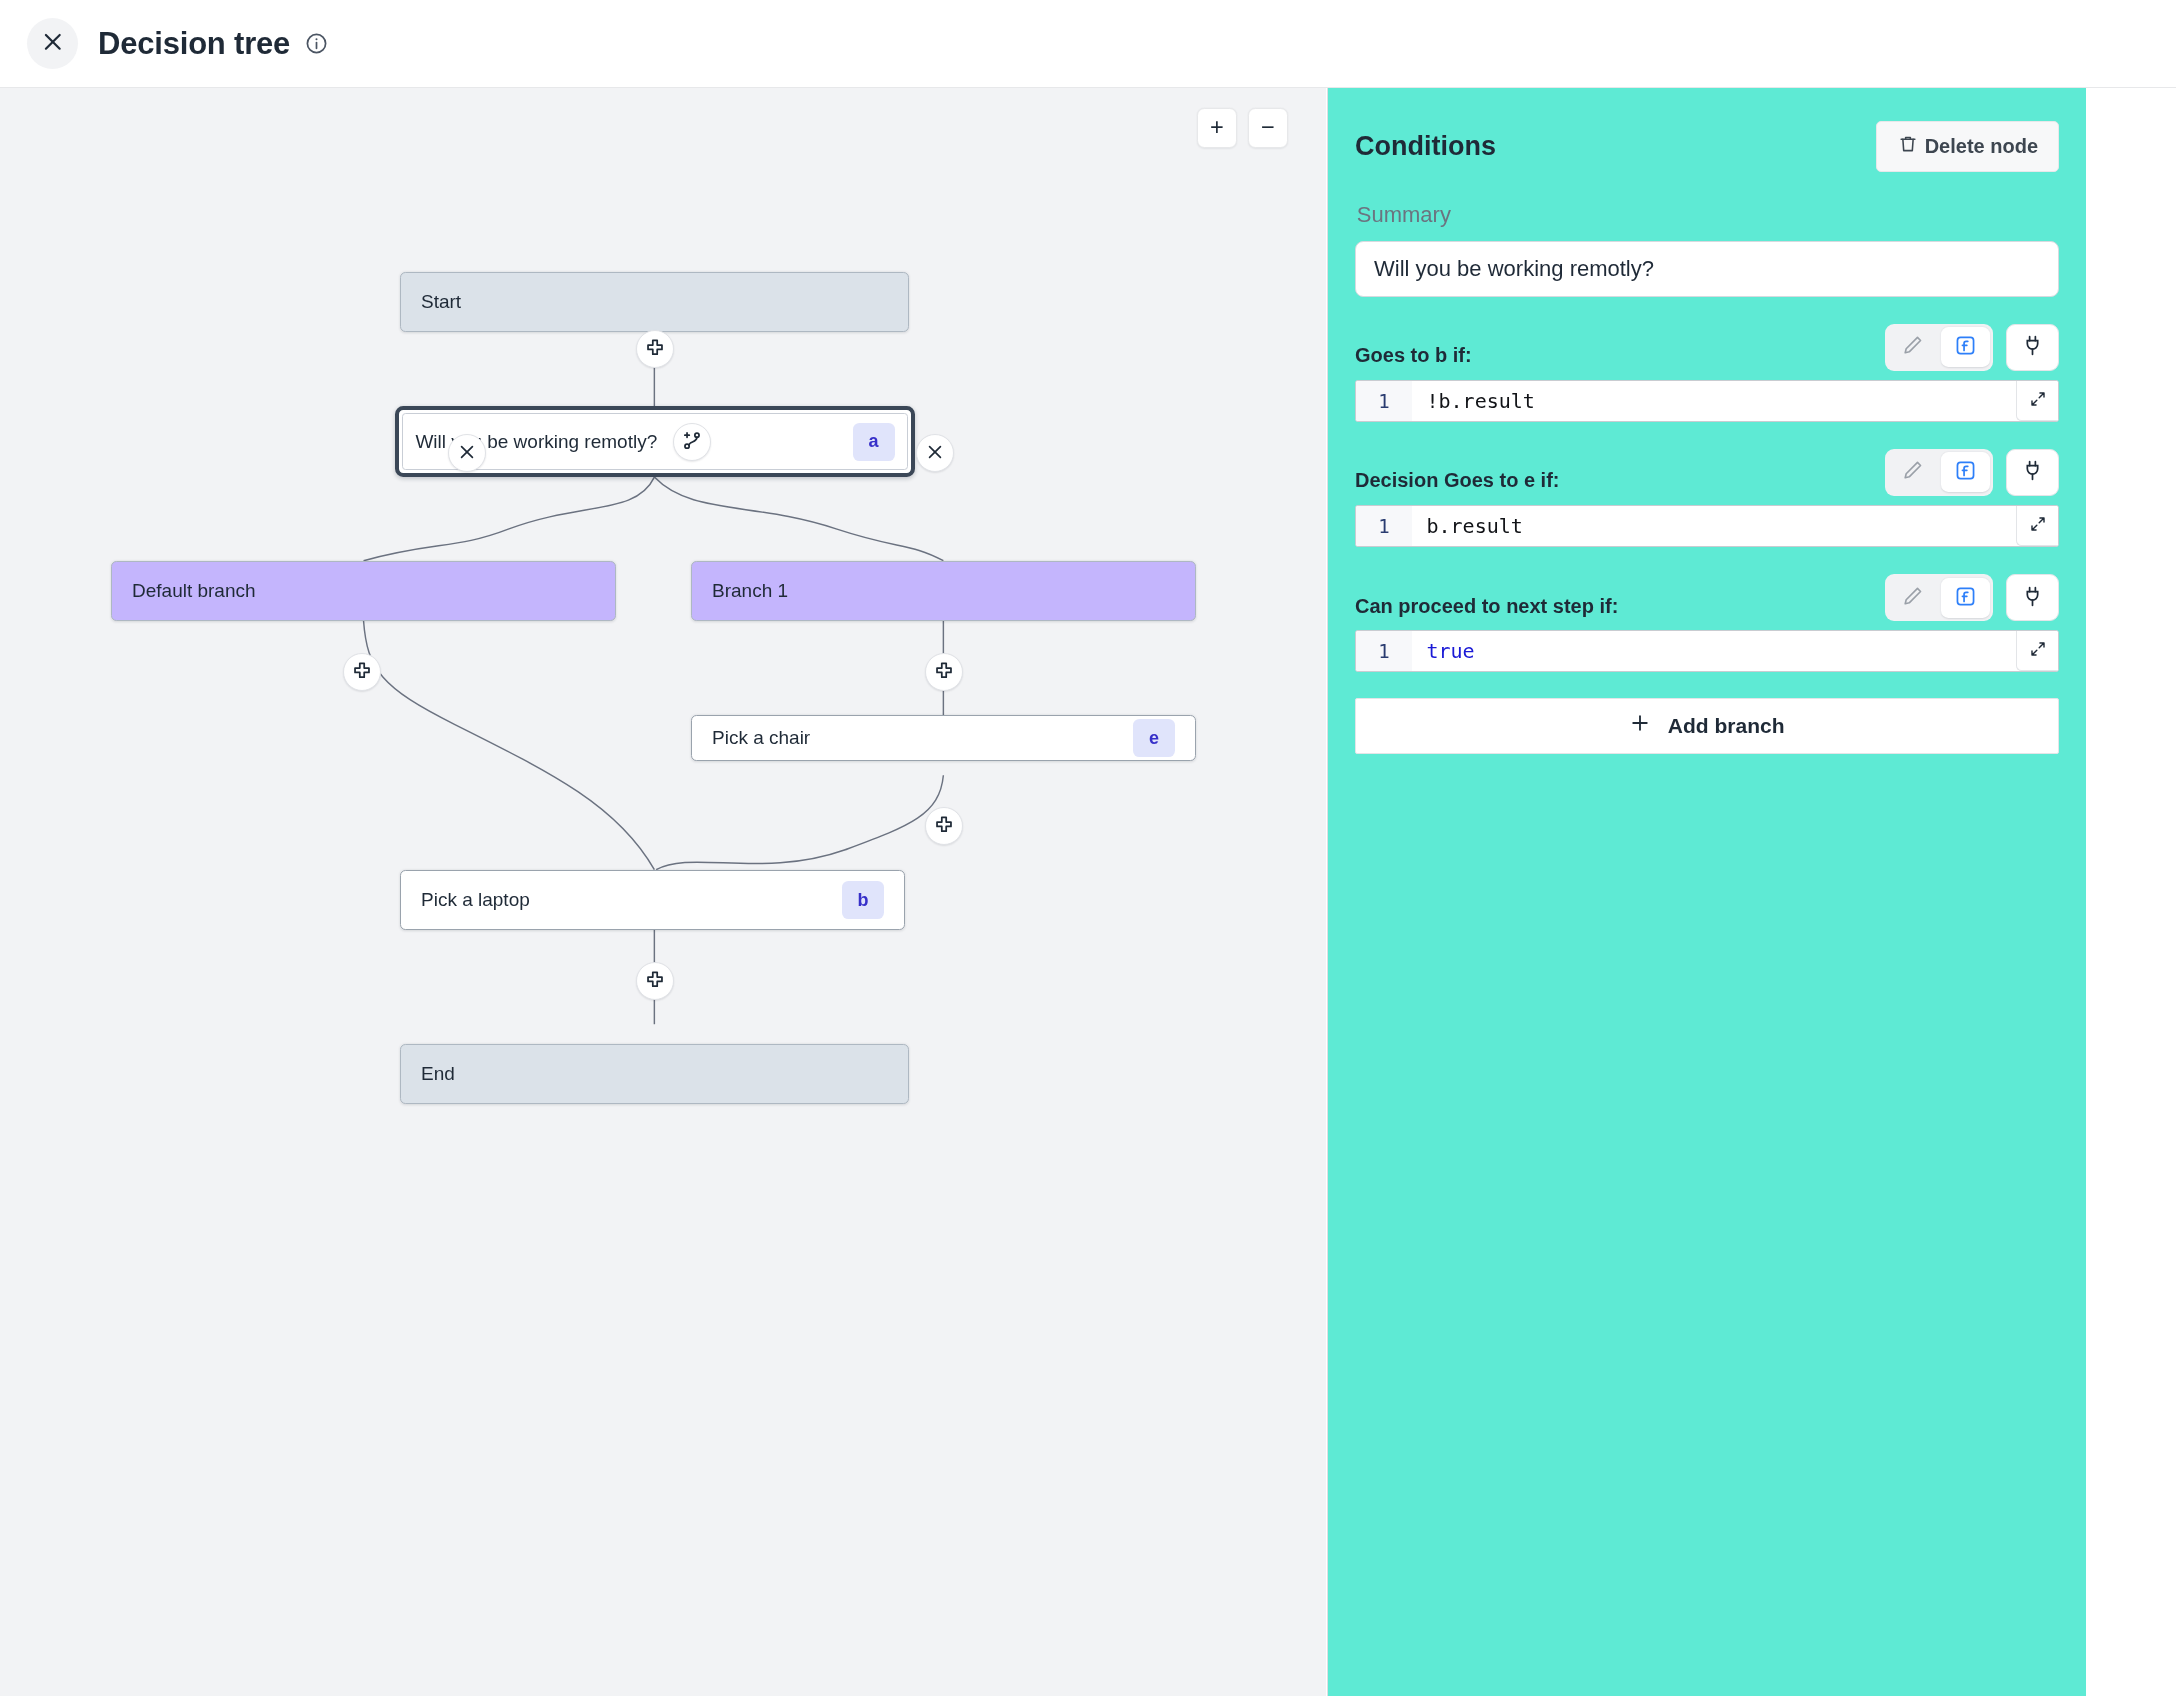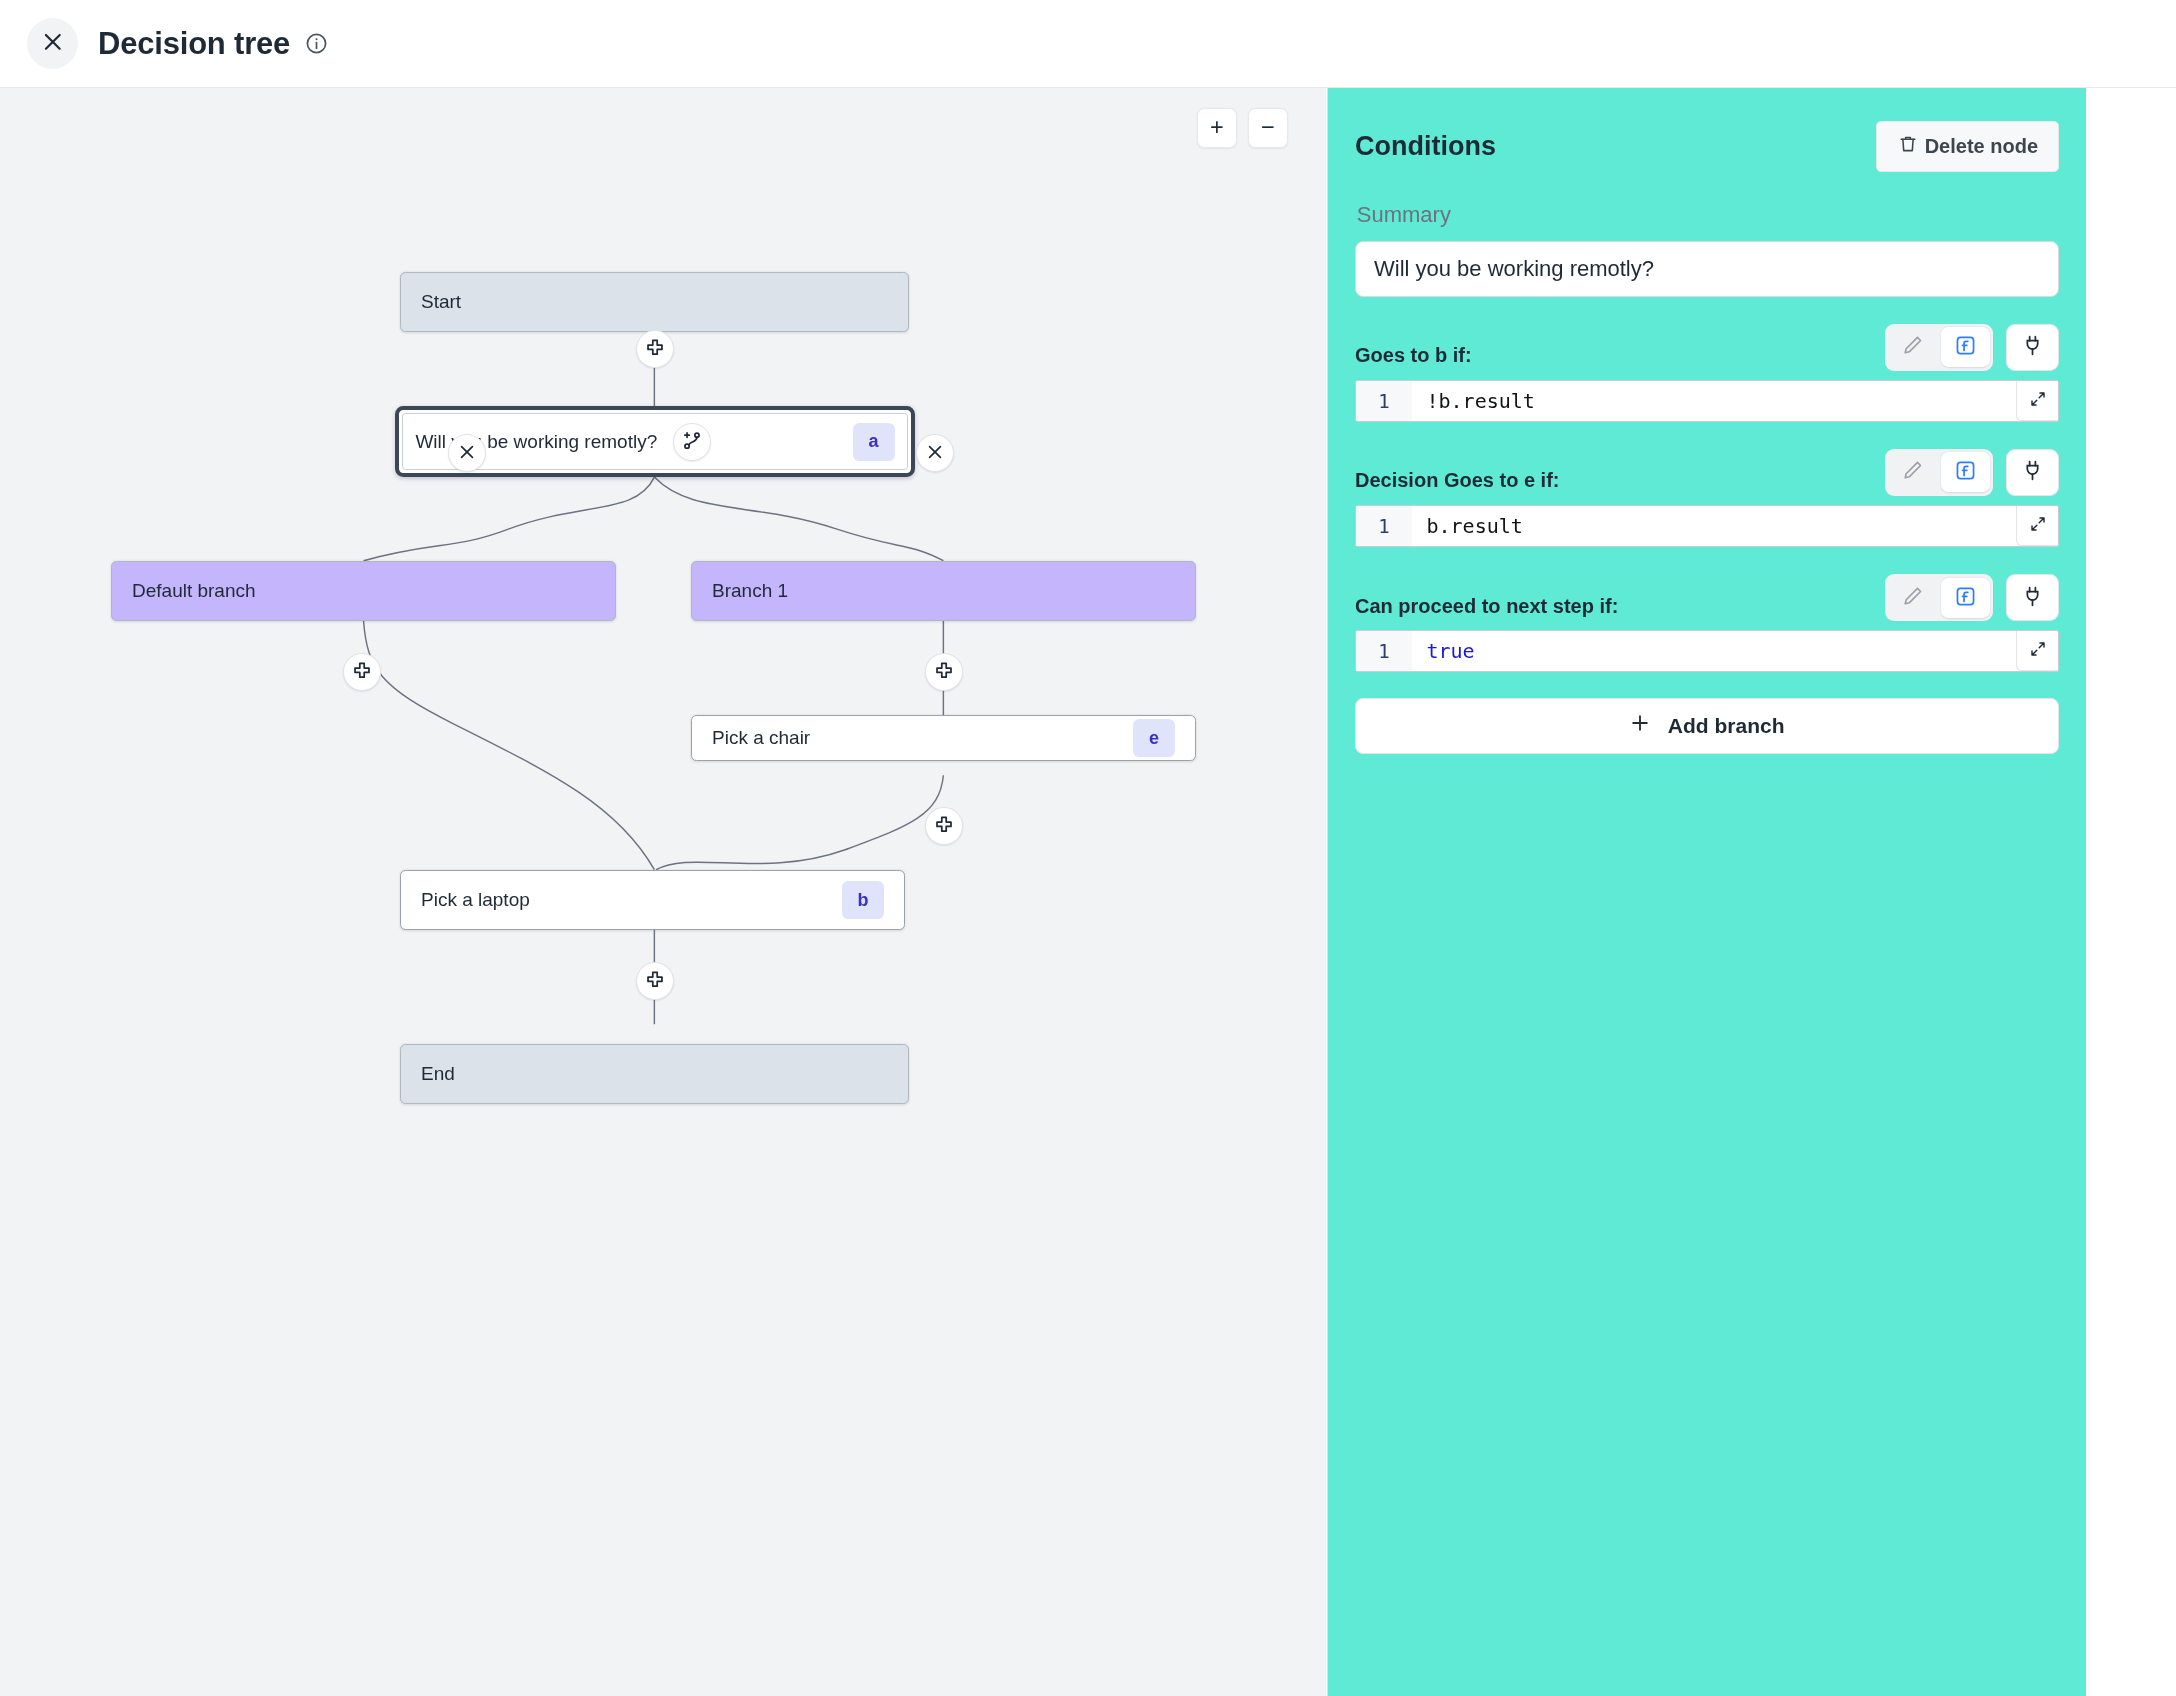--- a/index.html
+++ b/index.html
@@ -143,21 +143,21 @@
   .code-line.kw { color: #1a19d6; }
   .expand-btn {
     position: absolute; right: 0; top: 0; width: 42px; height: 40px;
     background: #ffffff; border-left: 0.9px solid #e3e5e8; border-bottom: 0.9px solid #e3e5e8;
     border-radius: 0 0 0 5.5px;
     display: flex; align-items: center; justify-content: center; cursor: pointer;
   }
 
   .add-branch {
     margin-top: 25.5px; width: 100%; height: 56px;
-    border: 0.9px solid #e3e5e8; border-radius: 8px; background: #ffffff;
+    border: 0.9px solid #e3e5e8; border-radius: 2px; background: #ffffff;
     display: flex; align-items: center; justify-content: center; gap: 16.4px;
     cursor: pointer; font-size: 21px; font-weight: 700; color: #1f2a37;
     font-family: "Liberation Sans", sans-serif;
   }
 </style>
 </head>
 <body>
 
 <div class="topbar">
   <button class="close-btn">

